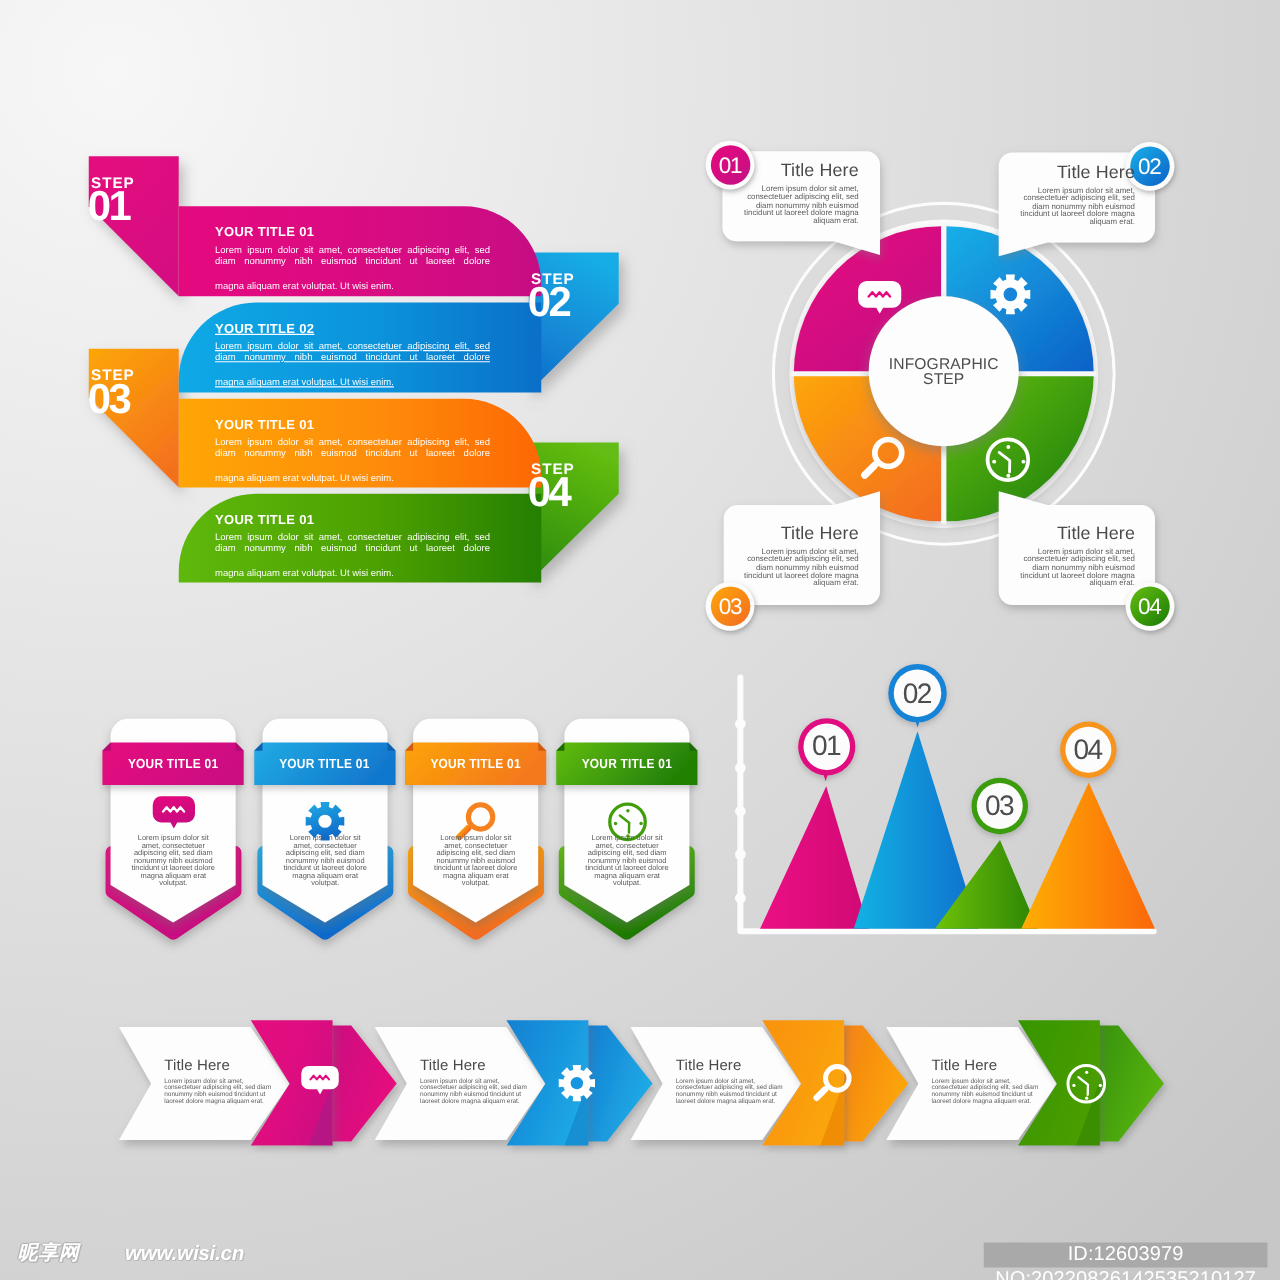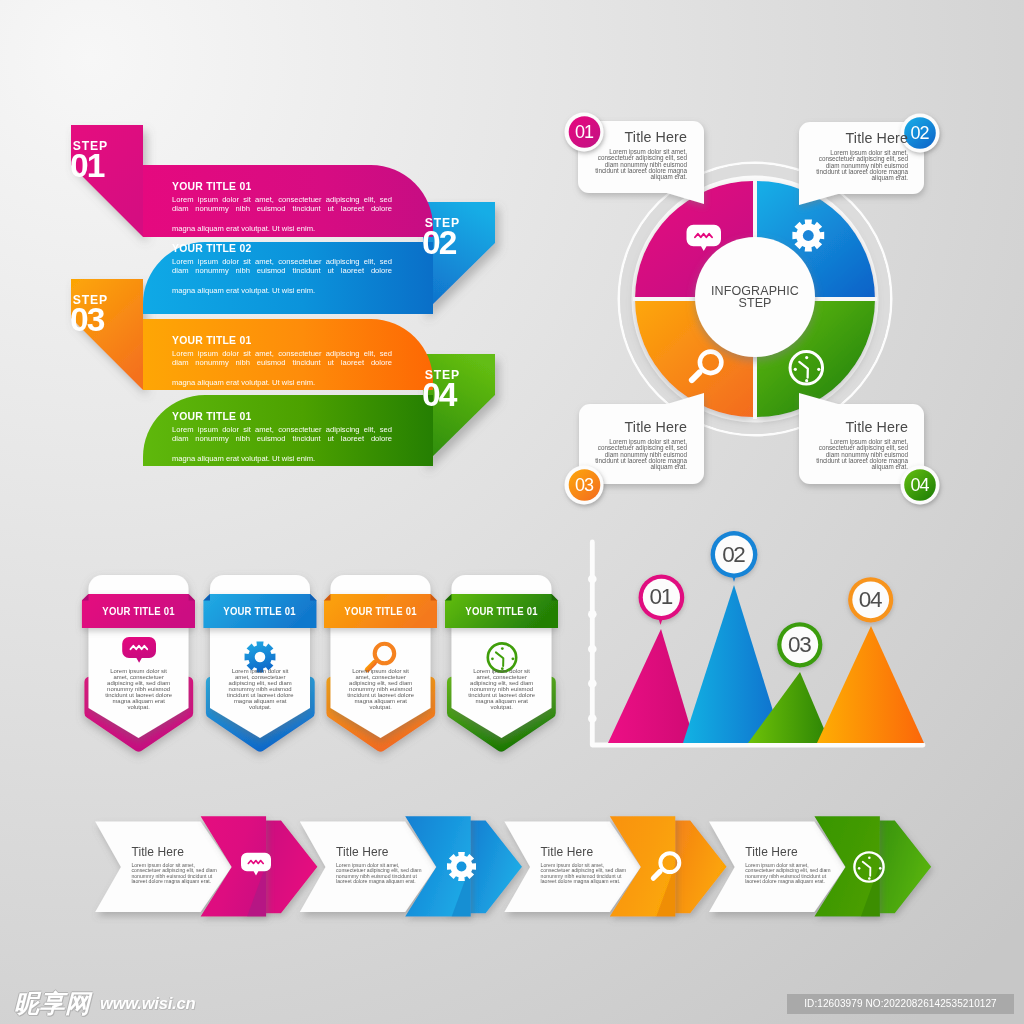--- a/index.html
+++ b/index.html
@@ -34,28 +34,28 @@
   .co-para{font-size:6.3px;line-height:6.3px;color:#5c5c5c;text-align:right;margin-top:4px;}
   .dn-badge{position:absolute;width:36px;text-align:center;color:#fff;
     font-size:18px;line-height:20px;letter-spacing:-1px;text-indent:-1px;}
 
   
   .cd-title{position:absolute;text-align:center;color:#fff;font-size:10.6px;font-weight:bold;
     letter-spacing:0.2px;line-height:12px;transform:scaleX(0.9);}
   .cd-para{position:absolute;text-align:center;color:#5a5a5a;font-size:5.95px;line-height:5.95px;}
 
   
-  .wm-logo{position:absolute;left:14px;top:31px;font-size:25px;font-weight:bold;font-style:italic;
+  .wm-logo{position:absolute;left:14px;top:31px;font-size:16px;font-weight:bold;font-style:italic;
     color:#ffffff;letter-spacing:0.5px;line-height:24px;
     text-shadow:0 0 1px #a8a8a8, 1px 1px 0 #b4b4b4, -1px 0 0 #b4b4b4, 0 1px 0 #b4b4b4, 0 -1px 0 #b4b4b4;}
   .wm-site{position:absolute;left:100px;top:33px;font-size:16.5px;font-weight:bold;font-style:italic;
     color:#ffffff;letter-spacing:-0.2px;line-height:20px;
     text-shadow:1px 1px 0 #b9b9b9, -1px 0 0 #bdbdbd, 0 1px 0 #bdbdbd;}
   .wm-id{position:absolute;left:787px;top:33.5px;width:227px;height:20px;background:#a9a9a9;
-    color:#ffffff;font-size:10px;line-height:20px;text-align:center;letter-spacing:0.1px;}
+    color:#ffffff;font-size:16px;line-height:20px;text-align:center;letter-spacing:0.1px;}
 
   
   .ar-box{position:absolute;width:86px;}
   .ar-title{font-size:12px;color:#4a4a4a;line-height:13px;letter-spacing:0.1px;}
   .ar-para{font-size:5.15px;line-height:5.6px;color:#5c5c5c;margin-top:4px;}
 
   
   .pk-lbl{position:absolute;width:48px;text-align:center;color:#4d4d4d;
     font-size:22.5px;line-height:23px;letter-spacing:-1.3px;text-indent:-1.3px;}
 </style>
@@ -584,21 +584,21 @@
     </div>
 
     <div class="rb-body" style="left:172px;top:181px;">
       <div class="rb-title">YOUR TITLE 01</div>
       <div class="rb-para">
           <span class="jl">Lorem ipsum dolor sit amet, consectetuer adipiscing elit, sed</span>
           <span class="jl">diam nonummy nibh euismod tincidunt ut laoreet dolore</span>
           <span class="ll">magna aliquam erat volutpat. Ut wisi enim.</span>
         </div>
     </div>
-    <div class="rb-body" style="left:172px;top:243px;">
+    <div class="rb-body" style="left:172px;top:258px;text-decoration:underline;">
       <div class="rb-title">YOUR TITLE 02</div>
       <div class="rb-para">
           <span class="jl">Lorem ipsum dolor sit amet, consectetuer adipiscing elit, sed</span>
           <span class="jl">diam nonummy nibh euismod tincidunt ut laoreet dolore</span>
           <span class="ll">magna aliquam erat volutpat. Ut wisi enim.</span>
         </div>
     </div>
     <div class="rb-body" style="left:172px;top:335px;">
       <div class="rb-title">YOUR TITLE 01</div>
       <div class="rb-para">

